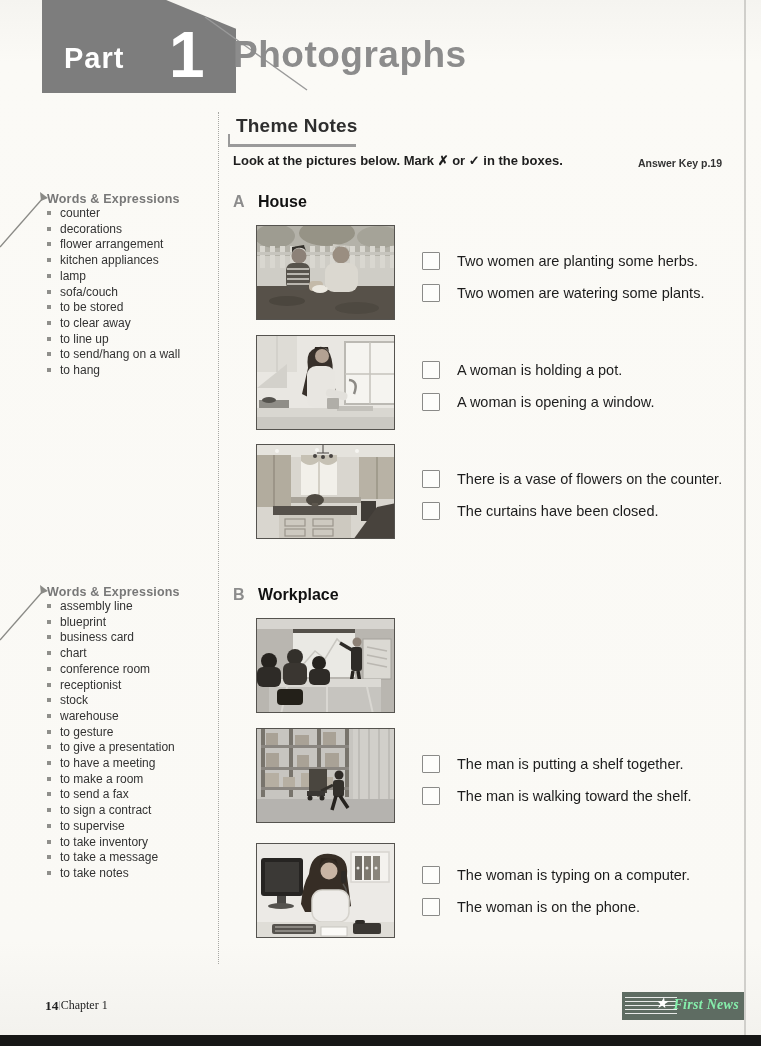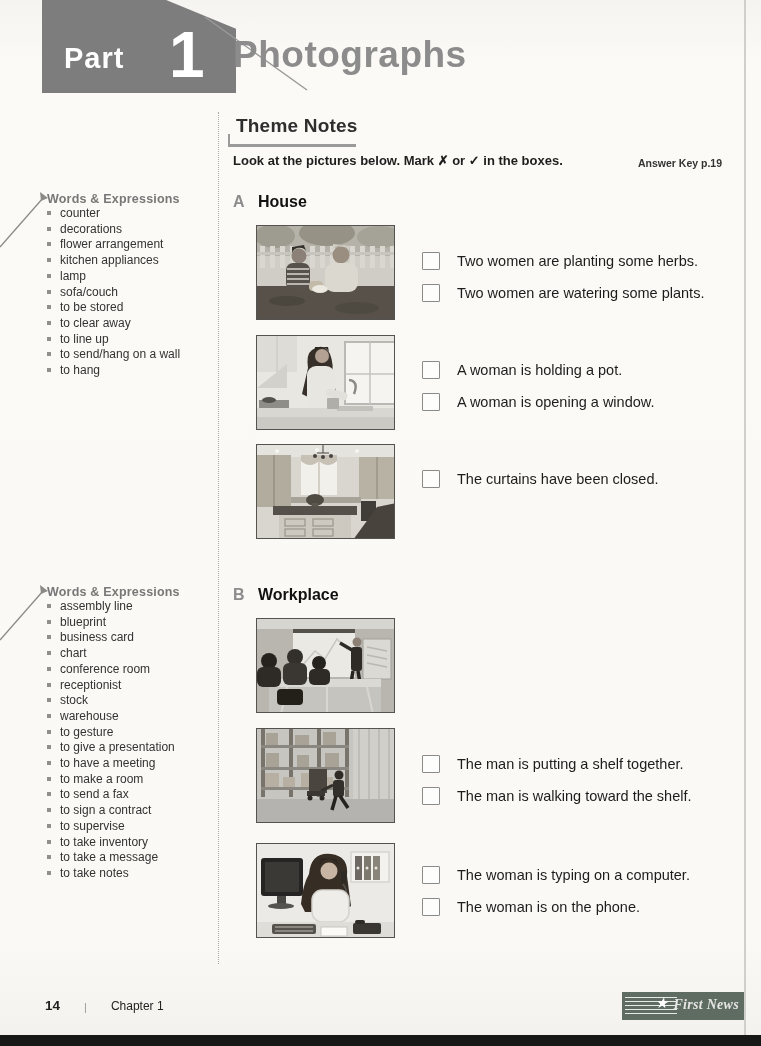--- a/index.html
+++ b/index.html
@@ -64,34 +64,34 @@
   }
   .photo svg{ display:block; }
   .statements{ position:absolute; left:422px; }
   .statement{ display:flex; align-items:center; height:18px; margin-bottom:14px; }
   .checkbox{
     width:18px; height:18px; background:#fdfdfb; border:1.5px solid #8a8a88;
     border-radius:1px; flex:0 0 18px;
   }
   .stmt-text{ margin-left:17px; font-size:14.5px; color:#1c1c1c; font-weight:500; white-space:nowrap; }
   
-  .footer-left{ position:absolute; left:45px; top:998px; font-size:12px; color:#222; display:flex; align-items:flex-end; gap:24px;}
+  .footer-left{ position:absolute; left:45px; top:998px; font-size:12px; color:#222; display:flex; align-items:flex-start; gap:0;font-family:Liberation Serif, serif;}
   .page-num{ font-weight:bold; font-size:13.5px; }
   .footer-sep{ color:#999; font-size:11px; }
   .logo{
     position:absolute; left:622px; top:992px; width:124px; height:28px;
     background:#5e6c62; display:flex; align-items:center; overflow:hidden;
   }
   .logo-stripes{
     position:absolute; left:3px; top:5px; width:52px; height:18px;
     background:repeating-linear-gradient(180deg,rgba(255,255,255,0.85) 0 1px,transparent 1px 4px);
   }
   .logo-star{ position:absolute; left:34px; top:2px; color:#fff; font-size:15px; transform:skewX(-12deg); }
   .logo-text{
-    position:absolute; right:7px; top:5px; color:#e5e5e5; font-style:italic; font-weight:bold;
+    position:absolute; right:7px; top:5px; color:#86efac; font-style:italic; font-weight:bold;
     font-family:"Liberation Serif", serif; font-size:14px; letter-spacing:0.3px;
   }
   .bottom-bar{ position:absolute; left:0; bottom:0; width:761px; height:11px; background:#171716; }
   .right-edge{ position:absolute; top:0; left:744px; width:2px; height:1046px; background:#d0cfcb; }
 </style>
 </head>
 <body>
 
 <div class="page">
 
@@ -285,20 +285,24 @@
         <rect x="28" y="74" width="20" height="7"></rect>
           <rect x="28" y="84" width="20" height="7"></rect>
         <rect x="56" y="74" width="20" height="7"></rect>
           <rect x="56" y="84" width="20" height="7"></rect>
       </g>
     </svg>
   </div>
   <div class="statements" style="top:470px">
     <div class="statement">
       <span class="checkbox"></span>
+      <span class="stmt-text">There is a vase of flowers on the counter.</span>
+    </div>
+    <div class="statement">
+      <span class="checkbox"></span>
       <span class="stmt-text">The curtains have been closed.</span>
     </div>
   </div>
 
   <div class="section-head" style="top:586px">
     <span class="sec-label">B</span><span class="sec-title">Workplace</span>
   </div>
 
   <div class="photo" style="top:618px">
     <svg width="139" height="95" viewBox="0 0 139 95">

